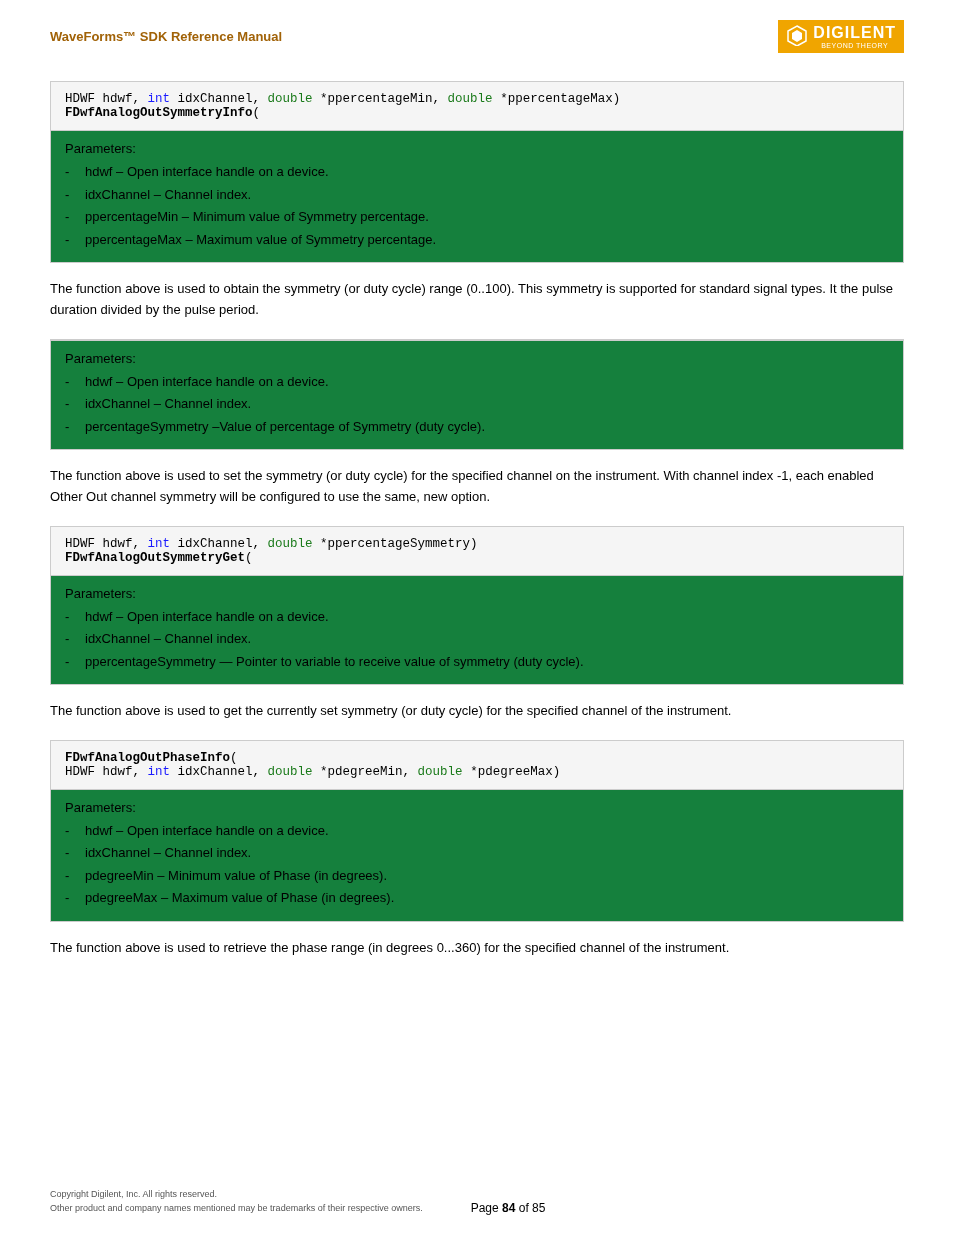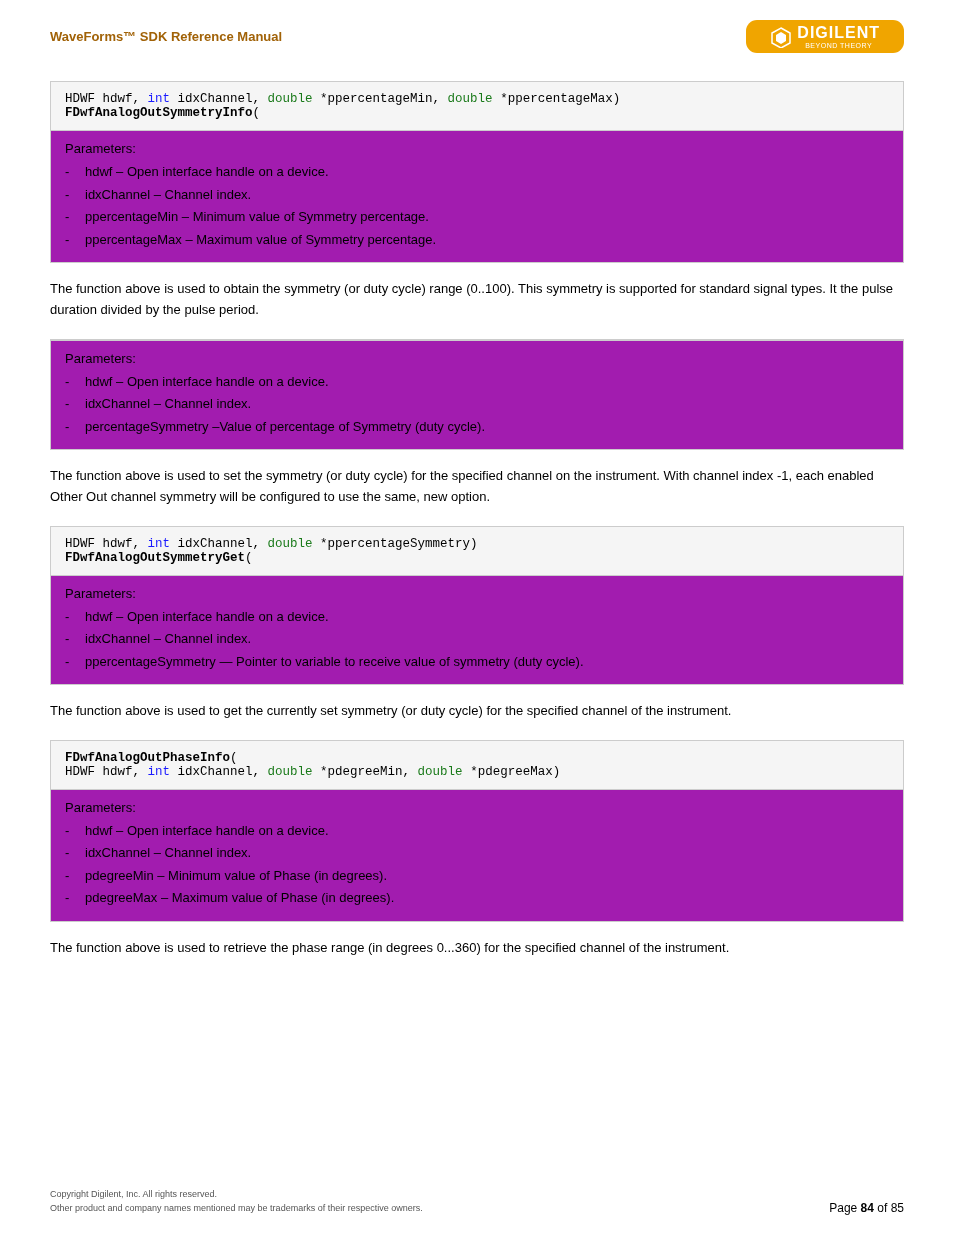--- a/index.html
+++ b/index.html
@@ -27,24 +27,23 @@
       font-size: 13px;
       font-weight: bold;
       color: #a16207;
     }
     .logo-container {
       display: flex;
       align-items: center;
     }
     .logo-box {
       background: #f0a500;
-      padding: 4px 24px;
-      display: flex;
-      align-items: center;
-      border-radius: 11px;
+      padding: 4px 8px;
+      display: flex;
+      align-items: flex-start;
     }
     .logo-text {
       font-size: 16px;
       font-weight: bold;
       color: #fff;
       letter-spacing: 1px;
     }
     .logo-subtext {
       font-size: 7px;
       color: #fff;
@@ -65,21 +64,21 @@
       font-size: 12.5px;
       background: #f5f5f5;
     }
     .code-divider {
       border: none;
       border-top: 1px solid #ccc;
       margin: 0;
     }
     .params-section {
       padding: 10px 14px;
-      background: #a21caf;
+      background: #15803d;
     }
     .params-title {
       font-size: 13px;
       margin-bottom: 6px;
       color: #000;
     }
     .param-item {
       display: flex;
       margin-bottom: 3px;
       font-size: 13px;
@@ -106,21 +105,21 @@
       color: #000;
     }
 
     
     .footer {
       position: absolute;
       bottom: 20px;
       left: 50px;
       right: 50px;
       display: flex;
-      justify-content: space-between;
+      justify-content: flex-start;
       align-items: flex-end;
     }
     .footer-left {
       font-size: 9px;
       color: #555;
       line-height: 1.5;
     }
     .footer-right {
       font-size: 12px;
       color: #000;

